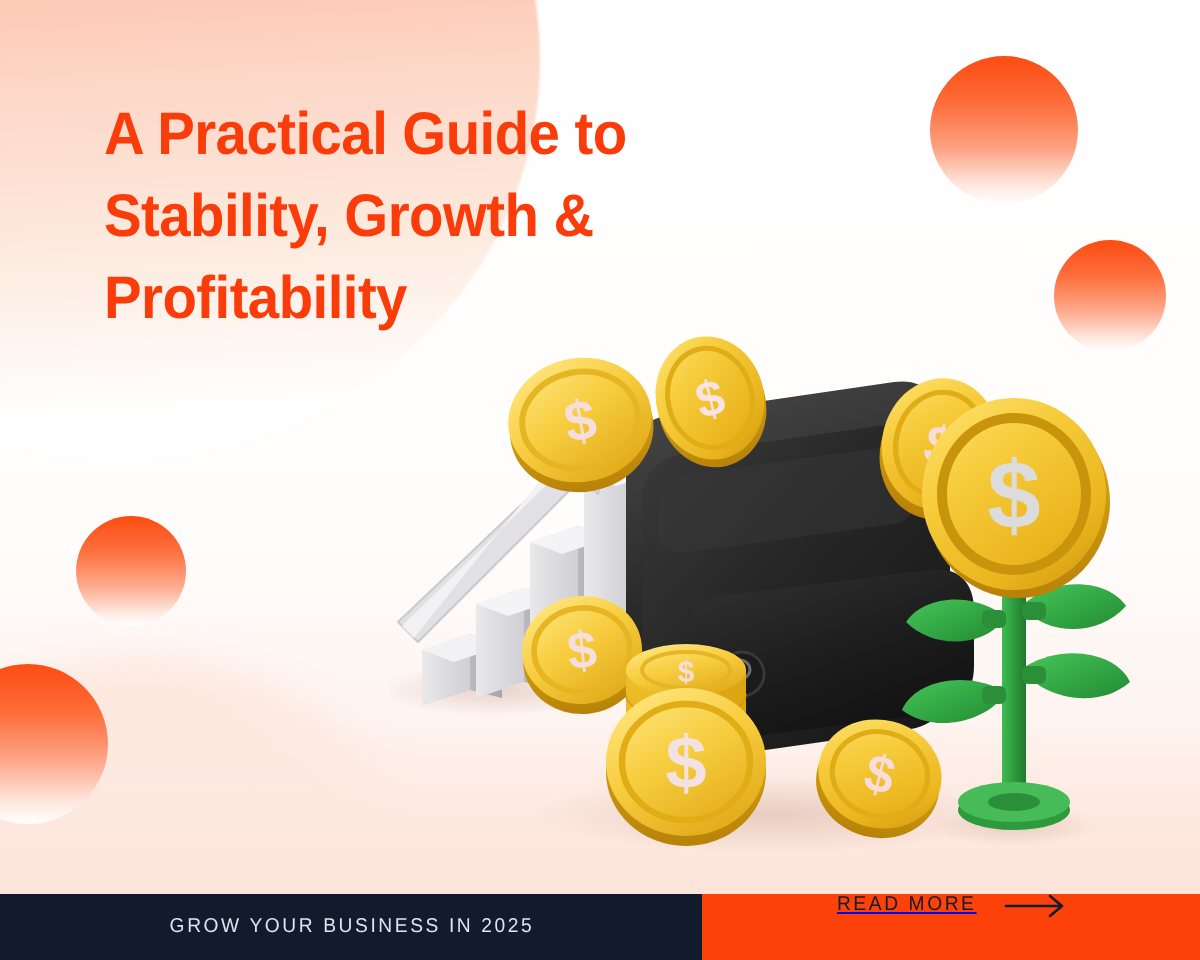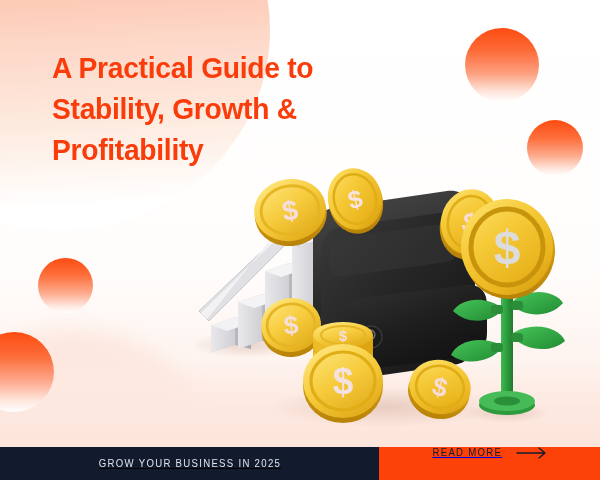--- a/index.html
+++ b/index.html
@@ -76,23 +76,23 @@
   
   .illo { position:absolute; left:195px; top:155px; width:405px; height:285px; }
   .illo svg { display:block; }
 
   
   .bottom-bar {
     position:absolute; left:0; right:0; bottom:0; height:33px;
     display:flex;
   }
   .bar-left {
-    width:379px; height:100%;
+    width:351px; height:100%;
     background:#121a2e;
-    display:flex; align-items:center; justify-content:center;text-decoration:underline;
+    display:flex; align-items:center; justify-content:center;
   }
   .bar-left span {
     color:#dfe3ea;
     font-size:10px;
     letter-spacing:1.35px;
     font-weight:400;
     transform:scaleX(.96);
   }
   .bar-right {
     flex:1; height:100%;

